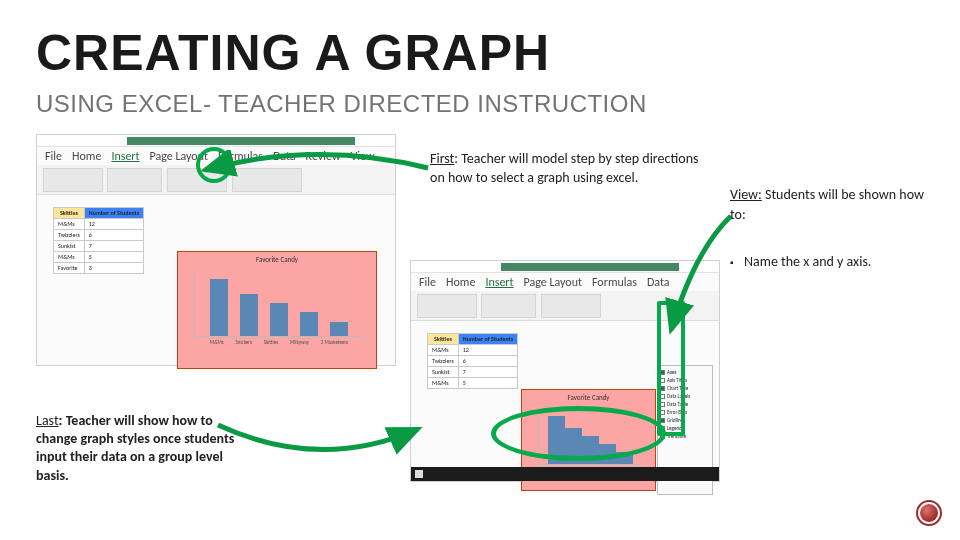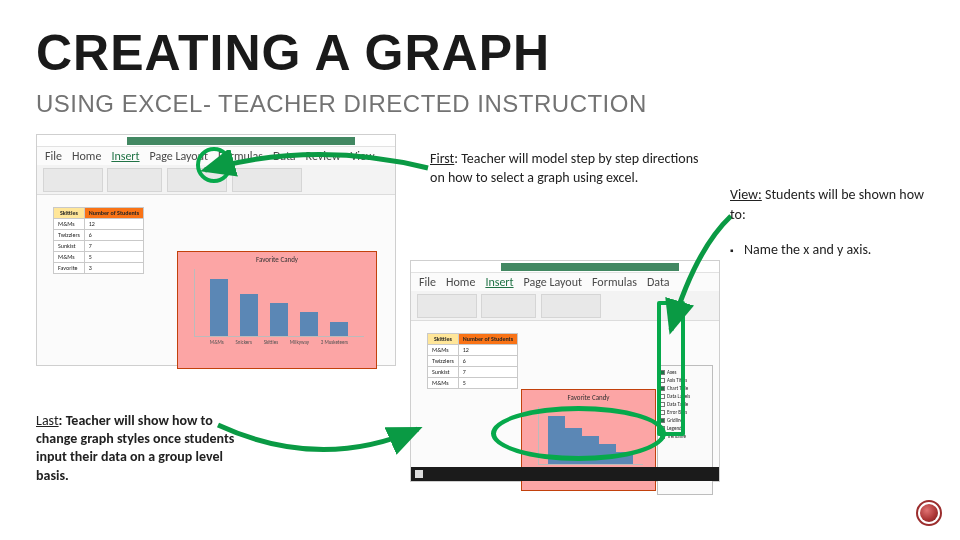--- a/index.html
+++ b/index.html
@@ -96,21 +96,21 @@
     font-size: 6px;
     margin-top: 6px;
     margin-left: 8px;
   }
   .datatable td, .datatable th {
     border: 1px solid #c9c9c9;
     padding: 1px 4px;
     background: #ffffff;
   }
   .datatable th.hdr1 { background: #ffe699; }
-  .datatable th.hdr2 { background: #f97316; margin-top: 32px; }
+  .datatable th.hdr2 { background: #3b82f6; margin-top: 32px; }
   .chartbox {
     position: absolute;
     border: 1px solid #c2410c;
     background: #fca5a5;
   }
   .shot1 .chartbox { left: 140px; top: 56px; width: 200px; height: 118px; }
   .shot2 .chartbox { left: 110px; top: 68px; width: 135px; height: 102px; }
   .chart-title {
     text-align: center;
     font-size: 7px;
@@ -200,21 +200,21 @@
     list-style: none;
     margin-top: 2px;
   }
   .next-text ul li::before {
     content: "▪";
     font-size: 10px;
     display: inline-block;
     width: 14px;
     color: #222;
   }
-  .next-text ul li.gap { margin-top: 16px; }
+  .next-text ul li.gap { margin-top: 28px; }
   .last-text {
     position: absolute;
     top: 412px;
     left: 36px;
     width: 200px;
     font-size: 14px;
     line-height: 1.3;
     color: #222;
     font-weight: 600;
   }

